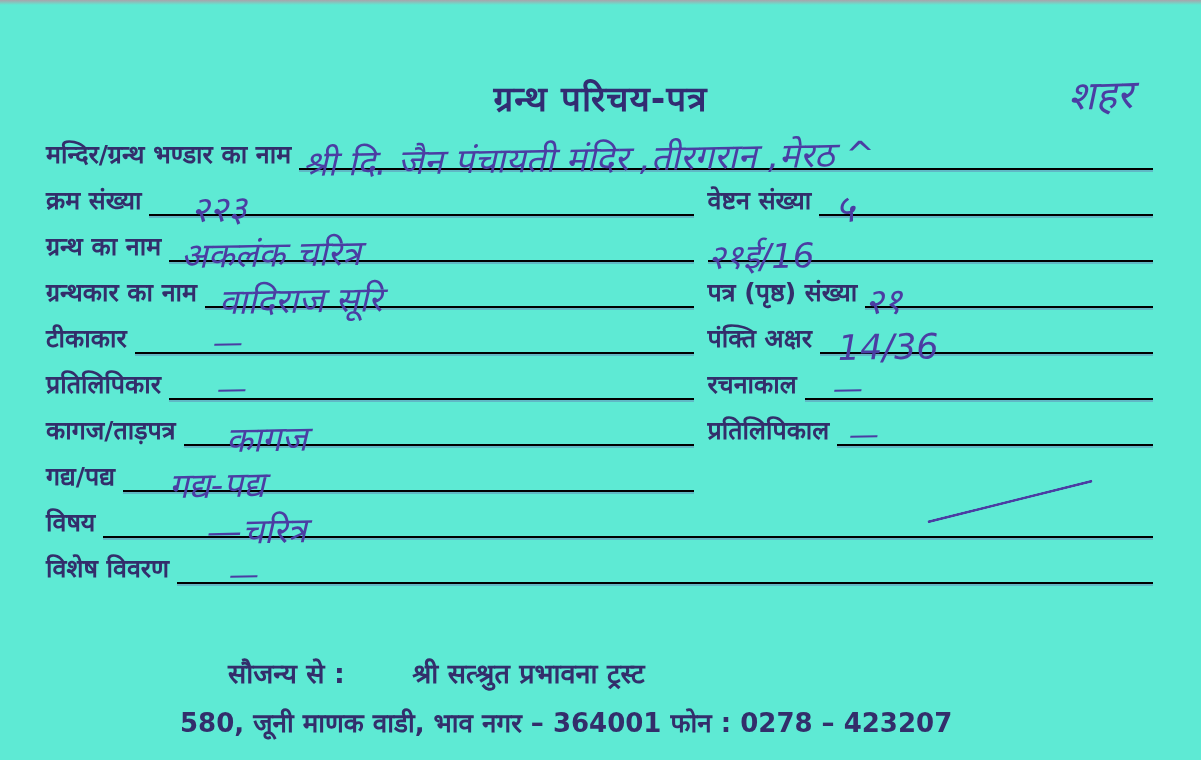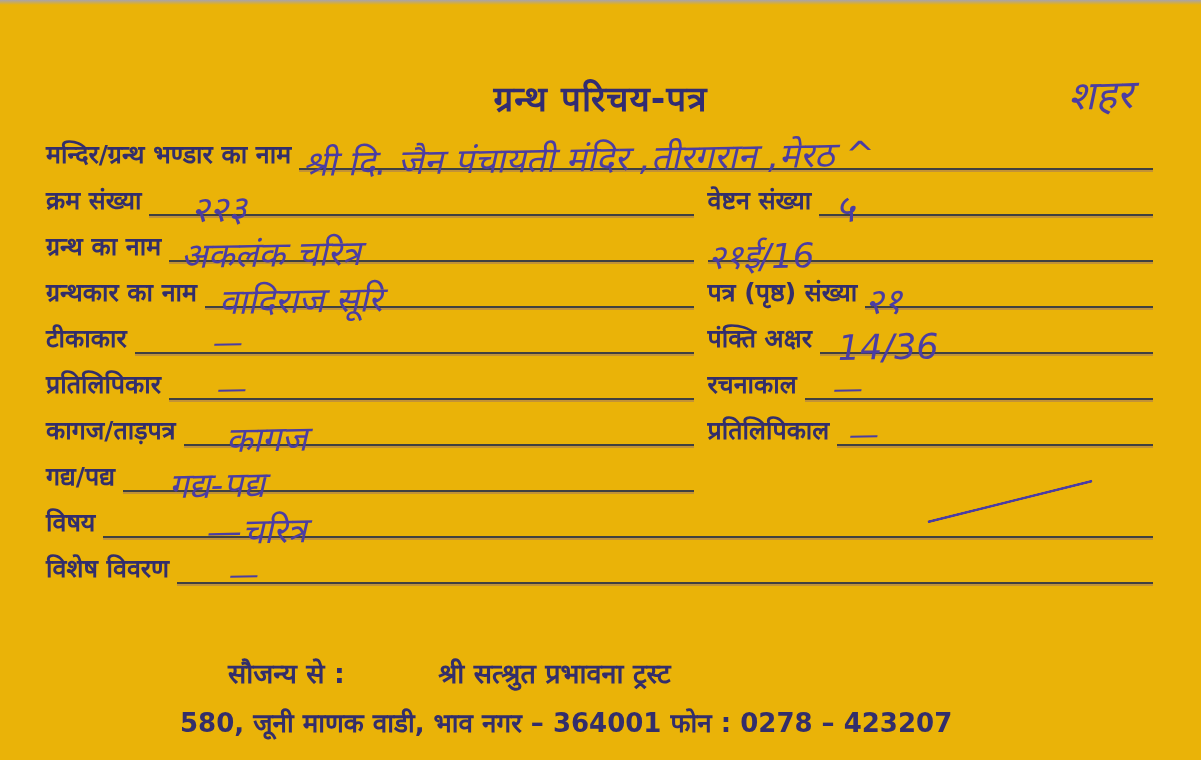--- a/index.html
+++ b/index.html
@@ -1,17 +1,17 @@
 <!DOCTYPE html>
 <html><head>
 <meta charset="utf-8">
 <style>
   html,body{margin:0;padding:0;background:#dcd6dc;}
   .card{
-    position:relative;width:1201px;height:760px;background:#eab308;
+    position:relative;width:1201px;height:760px;background:#5eead4;
     font-family:"DejaVu Sans",sans-serif;overflow:hidden;
   }
   .card::before{content:"";position:absolute;top:0;left:0;right:0;height:5px;
     background:linear-gradient(#a9a3aa,rgba(169,163,170,0));}
   .title{
     position:absolute;top:74px;left:0;width:100%;text-align:center;
     font-size:35px;font-weight:bold;color:#322c72;letter-spacing:1px;
   }
   .topnote{
     position:absolute;top:66px;left:1068px;font-size:40px;color:#4b3da3;
@@ -21,35 +21,35 @@
   .r{display:flex;height:46px;align-items:flex-end;}
   .f{display:flex;align-items:flex-end;flex:1 1 auto;min-width:0;}
   .f.left{flex:0 0 58.5%;margin-right:14px;}
   .lab{
     font-size:25px;font-weight:bold;color:#332e6b;white-space:nowrap;
     line-height:1.15;padding-right:8px;
   }
   .lab.small{font-size:22.5px;}
   .ln{
     flex:1;position:relative;height:34px;
-    border-bottom:2px solid #404040;
+    border-bottom:2px solid #000000;
     box-shadow:0 2px 0 rgba(103,70,161,0.30);
   }
   .ln.none{border-bottom:none;box-shadow:none;}
   .hand{
     position:absolute;bottom:-14px;white-space:nowrap;
     font-size:33px;font-style:italic;color:#4b3da3;
     transform:rotate(-1deg);transform-origin:left bottom;line-height:1;
   }
   .strike{
     position:absolute;left:925px;top:500px;width:170px;height:0;
     border-top:3px solid #4b3da3;transform:rotate(-14deg);border-radius:2px;
   }
   .foot1{position:absolute;top:654px;left:228px;font-size:27px;font-weight:bold;color:#332e6b;}
-  .foot1 .trust{margin-left:84px;}
+  .foot1 .trust{margin-left:58px;}
   .foot2{position:absolute;top:704px;left:136px;font-size:26px;font-weight:bold;color:#332e6b;margin-left:44px;}
 </style>
 </head>
 <body>
 
 <div class="card">
 
   <div class="title">ग्रन्थ परिचय-पत्र</div>
   <div class="topnote">शहर</div>
 

